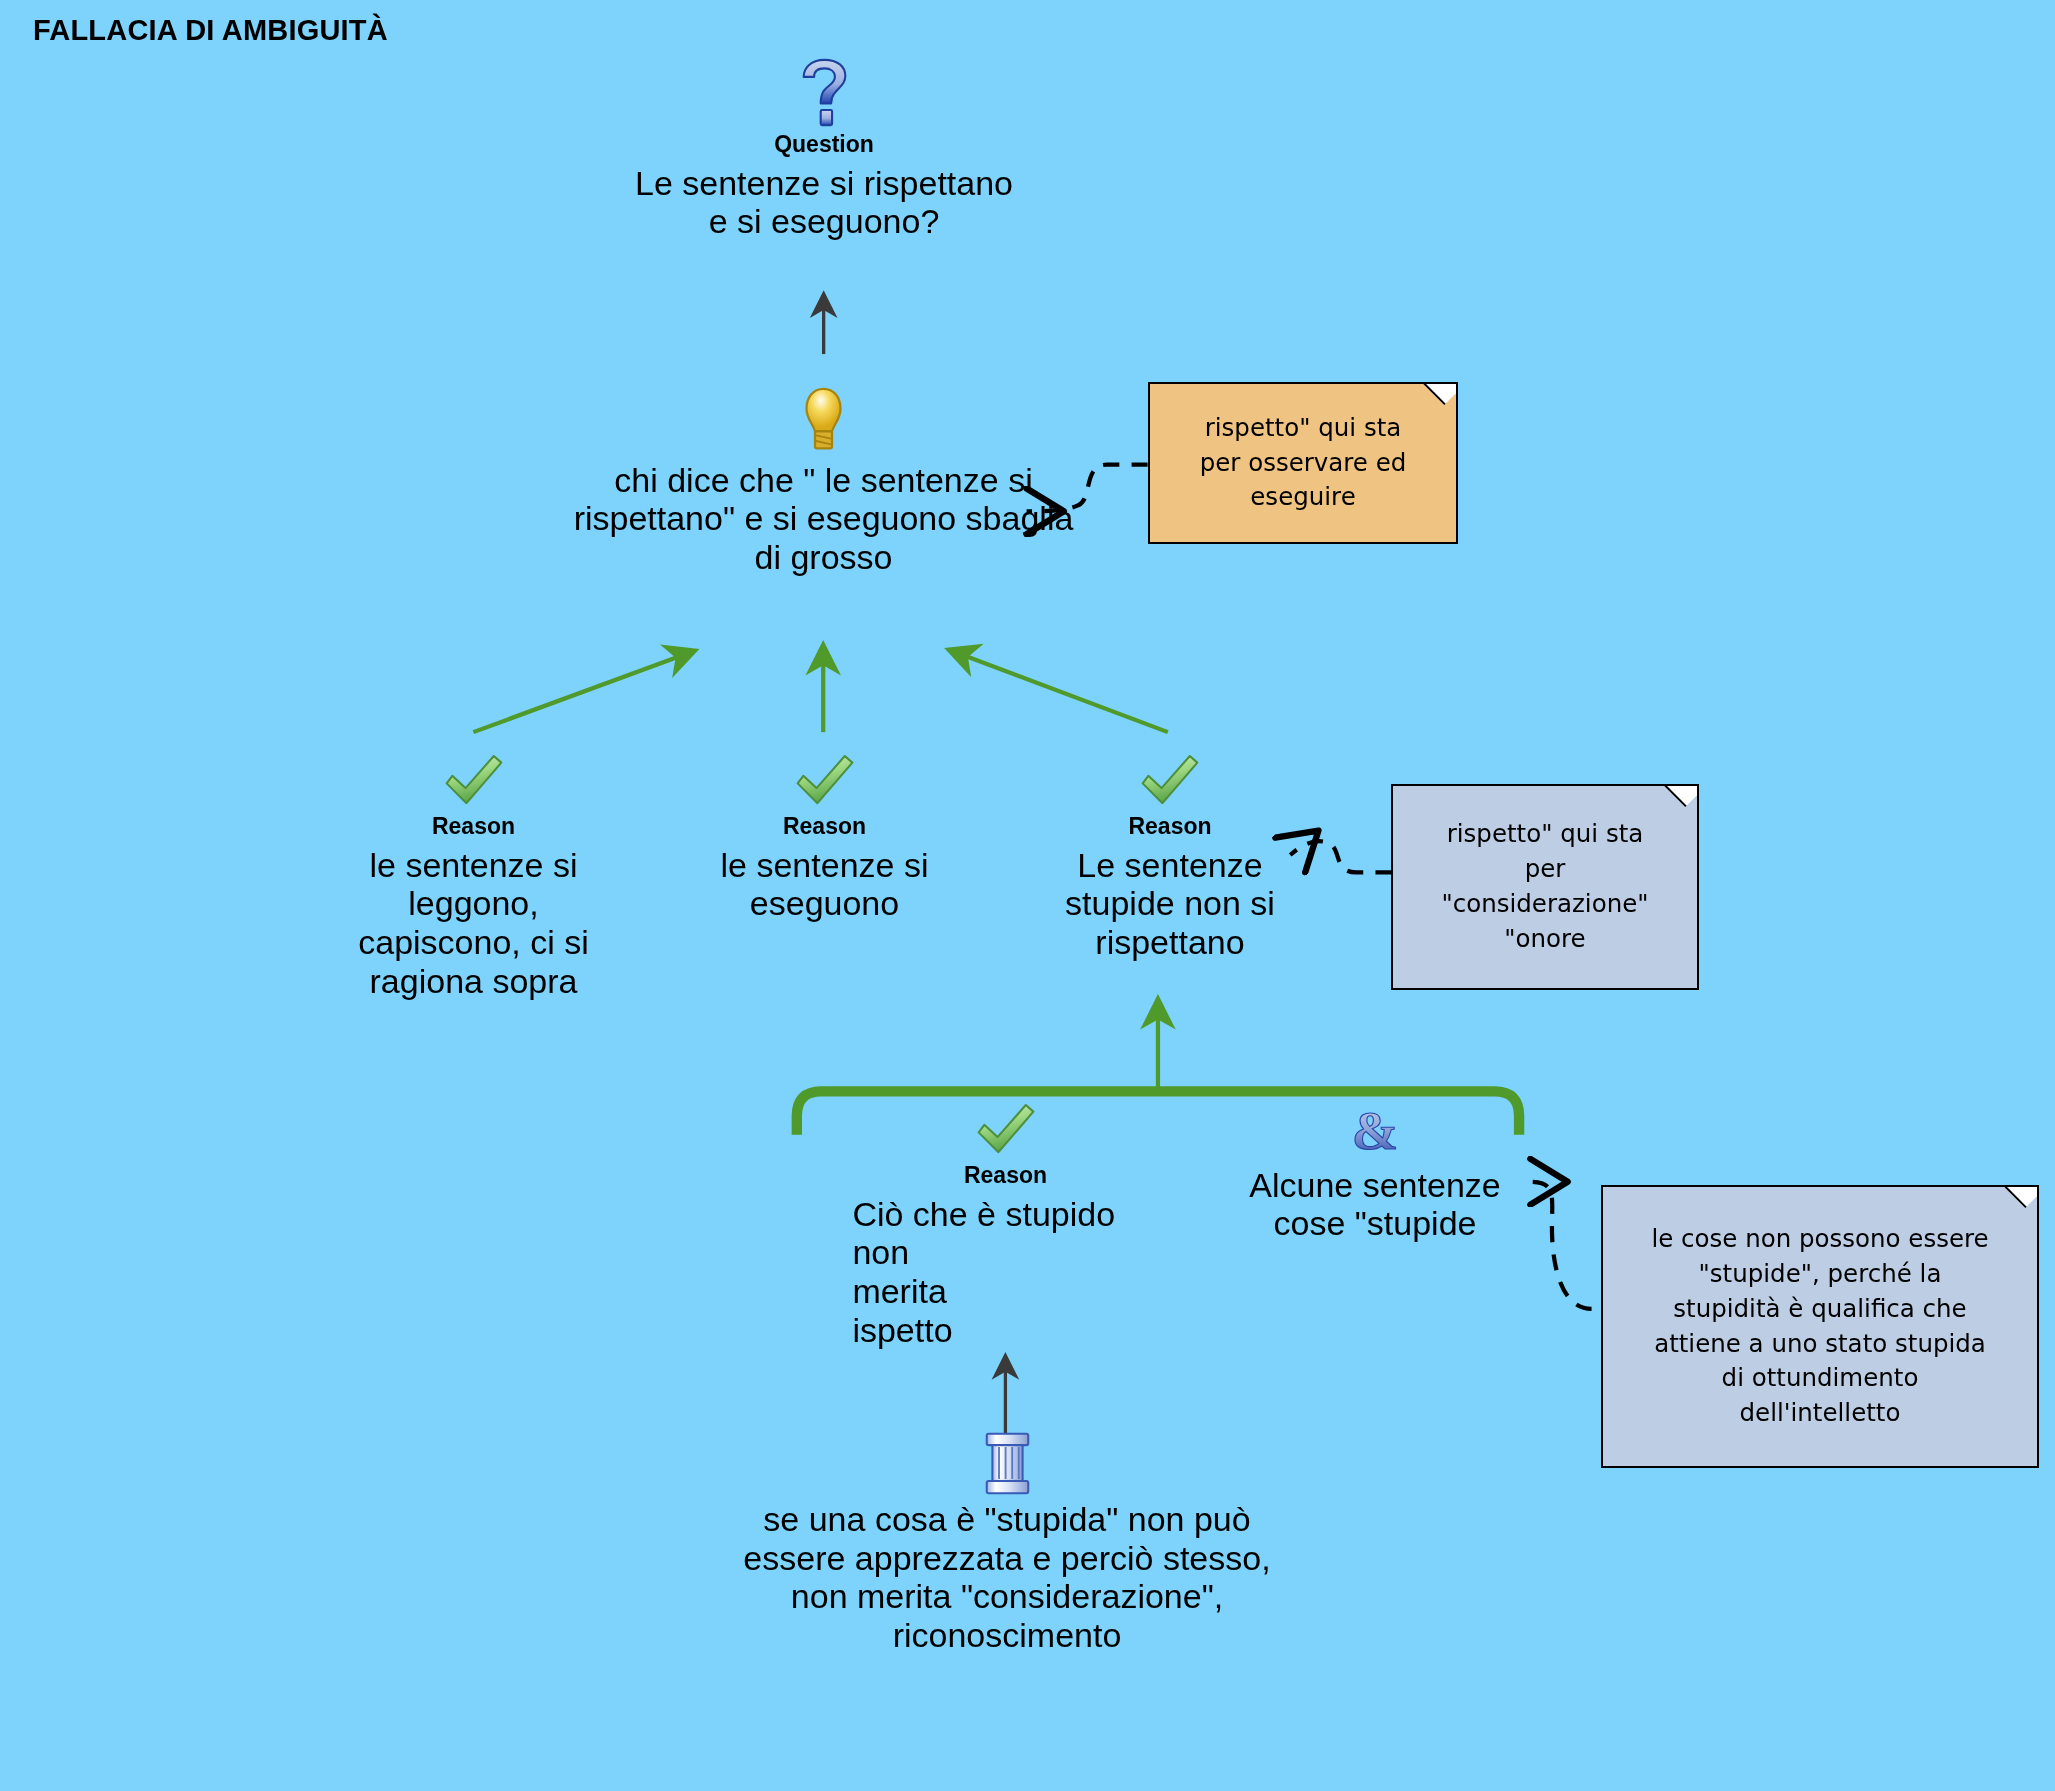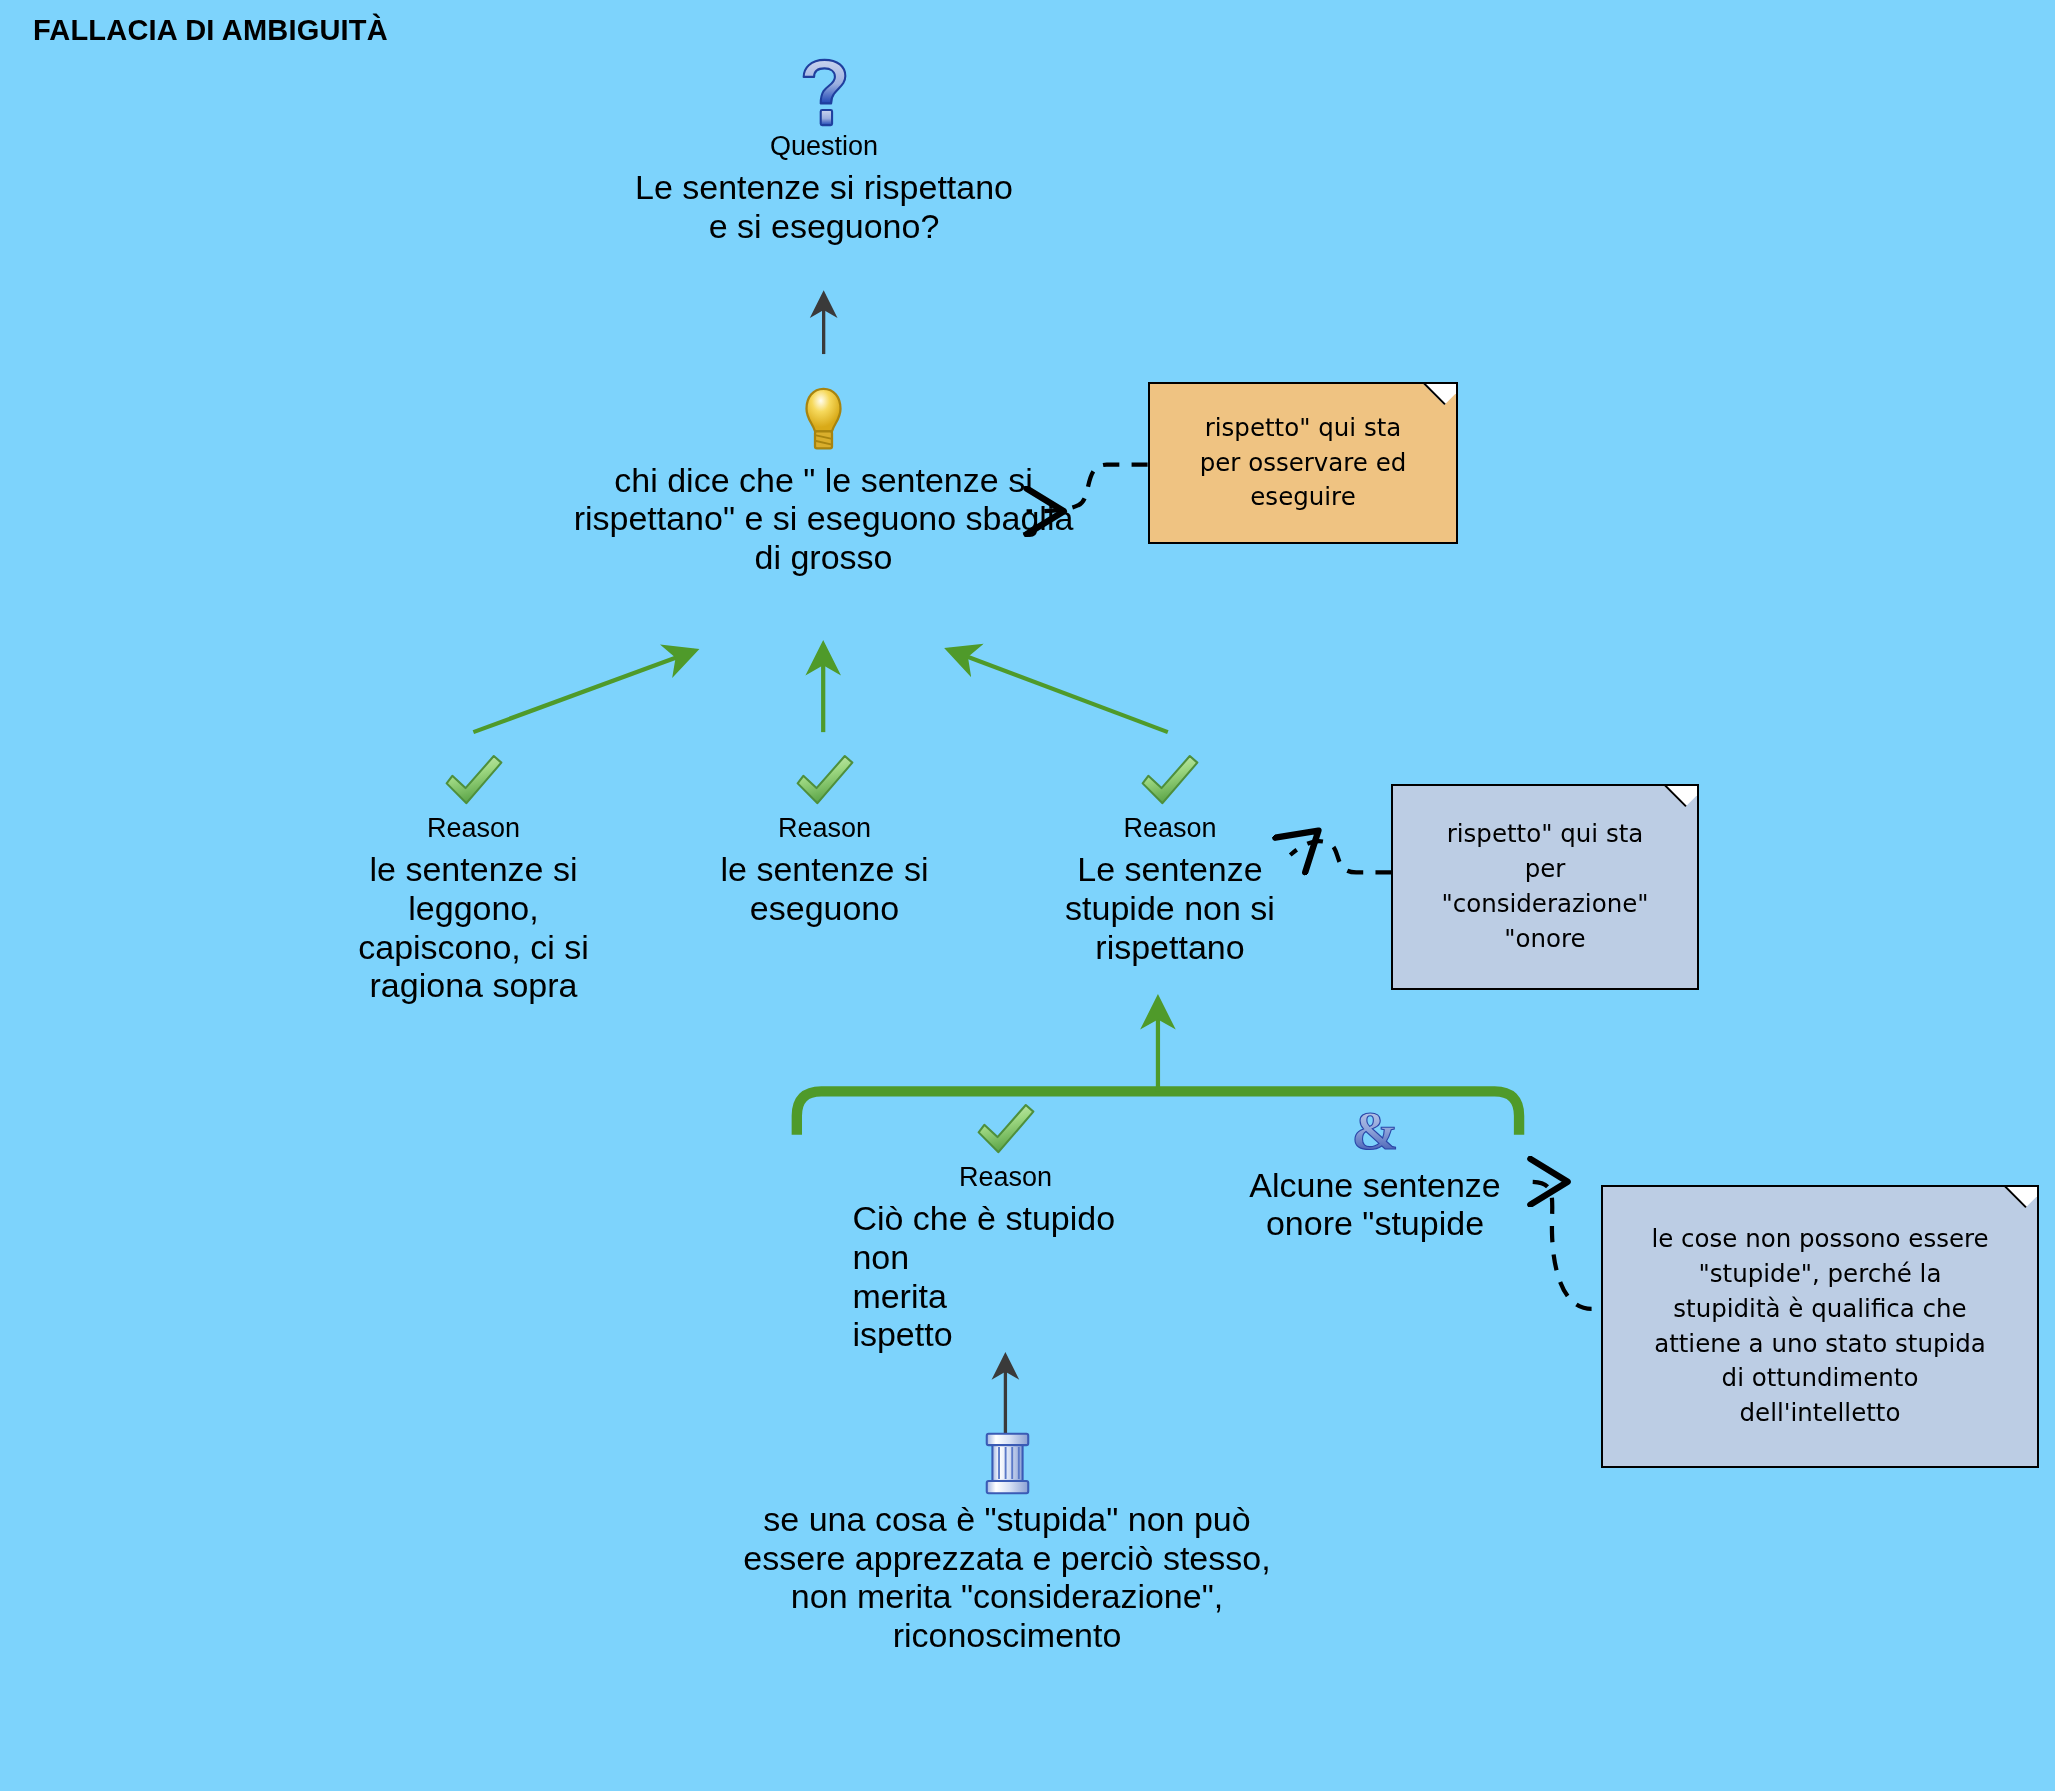--- a/index.html
+++ b/index.html
@@ -28,22 +28,22 @@
   
   .node{
     text-align:center;
     line-height:1.14;
   }
   .node-icon{
     display:block;
     margin:0 auto 2.8px auto;
   }
   .node-type{
-    font-size:27px;
-    font-weight:normal;
+    font-size:23px;
+    font-weight:bold;
     margin-bottom:6.6px;
     white-space:nowrap;
   }
   .node-text{
     font-size:34px;
     white-space:pre-line;
   }
   .node-text.left{ text-align:left; }
 
   
@@ -238,21 +238,21 @@
         <linearGradient id="agrad" x1="0" y1="0" x2="0" y2="1">
           <stop offset="0%" stop-color="#cdd8f0"></stop>
           <stop offset="50%" stop-color="#8fa3d8"></stop>
           <stop offset="100%" stop-color="#2a46a8"></stop>
         </linearGradient>
       </defs>
       <text x="29" y="50" text-anchor="middle" font-family="'Liberation Serif', serif" font-size="60" font-weight="bold" fill="url(#agrad)" stroke="#2a46a8" stroke-width="1.2">&amp;</text>
     </svg>
     <div class="node-type"></div>
     <div class="node-text">Alcune sentenze
-onore "stupide</div>
+cose "stupide</div>
   </div>
 
   <div class="abs node" style="left:720px; top:1431px; width:574px;">
     <svg class="node-icon" width="57" height="66" viewBox="0 0 60 70">
       <defs>
         <linearGradient id="colgrad" x1="0" y1="0" x2="1" y2="0">
           <stop offset="0%" stop-color="#9fb4e2"></stop>
           <stop offset="22%" stop-color="#ffffff"></stop>
           <stop offset="55%" stop-color="#d7e1f5"></stop>
           <stop offset="100%" stop-color="#8aa0d4"></stop>

